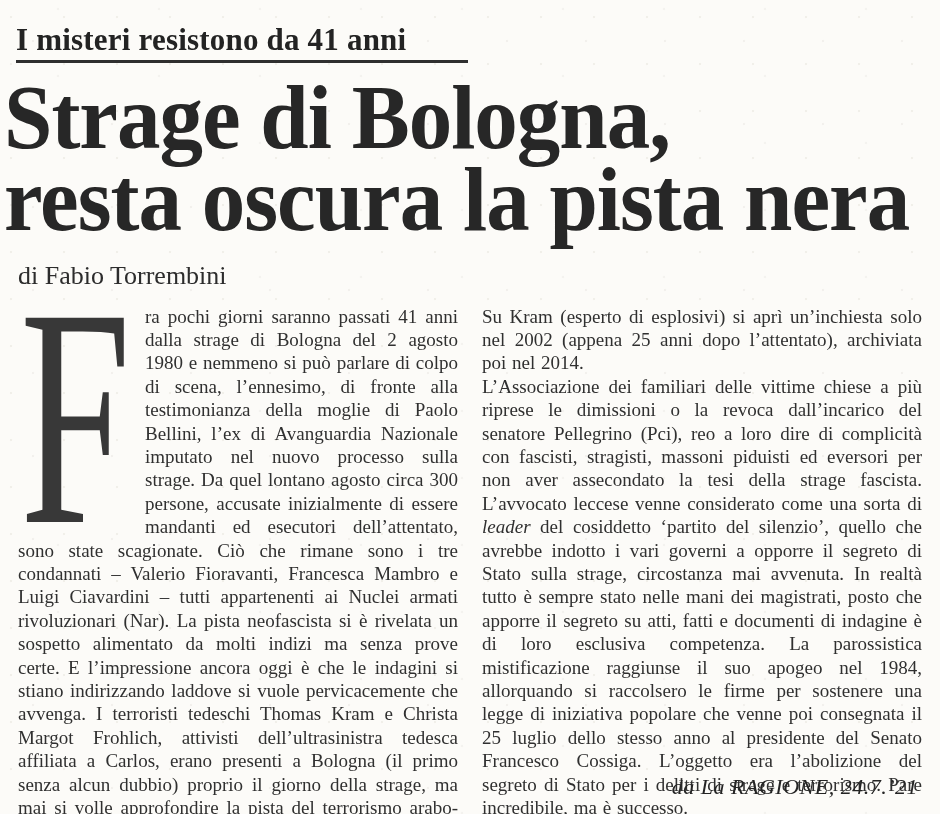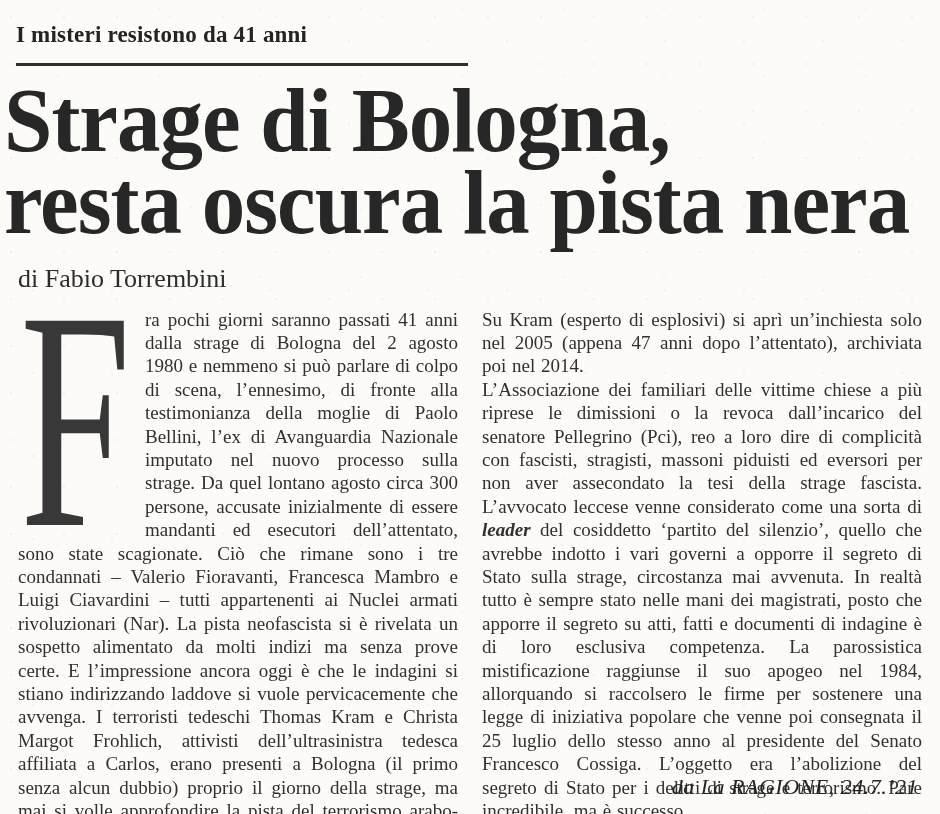--- a/index.html
+++ b/index.html
@@ -14,24 +14,24 @@
       radial-gradient(circle at 58px 9px,  rgba(150,145,130,0.08) 1px, transparent 1.6px);
     background-size: 53px 47px, 79px 83px, 101px 67px;
     overflow: hidden;
     font-family: "Liberation Serif", serif;
     -webkit-font-smoothing: antialiased;
   }
   .kicker {
     display: block;
     margin: 22px 0 0 16px;
     width: 452px;
-    padding-bottom: 15px;
+    padding-bottom: 2px;
     border-bottom: 3px solid #2f2f2f;
     font-weight: bold;
-    font-size: 23px;
+    font-size: 31px;
     letter-spacing: 0.2px;
     color: #232323;
   }
   .headline {
     margin: 12px 0 0 4px;
     font-weight: bold;
     font-size: 87px;
     line-height: 0.94;
     letter-spacing: -1px;
     color: #272727;
@@ -55,21 +55,21 @@
     color: #303030;
     word-spacing: 1px;
   }
   .col p { margin: 0; }
   .dropcap-box {
     float: left;
     width: 114px;
     height: 226px;
     margin: 4px 13px 0 0;
   }
-  .italic { font-style: italic; font-weight: bold; }
+  .italic { font-style: italic; }
   .attribution {
     position: absolute;
     right: 22px;
     bottom: 14px;
     font-style: italic;
     font-size: 22px;
     color: #242424;
     letter-spacing: 0.5px;
   }
 </style>
@@ -93,21 +93,21 @@
 
     <div class="col">
       <p>
         <span class="dropcap-box"><svg width="114" height="226" viewBox="0 0 114 226" aria-hidden="true">
               <text x="3" y="213" transform="scale(0.64,1)" font-family="Liberation Serif, serif" font-size="312" fill="#383838">F</text>
             </svg></span><span>ra pochi giorni saranno passati 41 anni dalla strage di Bologna del 2 agosto 1980 e nemmeno si può parlare di colpo di scena, l’ennesimo, di fronte alla testimonianza della moglie di Paolo Bellini, l’ex di Avanguardia Nazionale imputato nel nuovo processo sulla strage. Da quel lontano agosto circa 300 persone, accusate inizialmente di essere mandanti ed esecutori dell’attentato, sono state scagionate. Ciò che rimane sono i tre condannati – Valerio Fioravanti, Francesca Mambro e Luigi Ciavardini – tutti appartenenti ai Nuclei armati rivoluzionari (Nar). La pista neofascista si è rivelata un sospetto alimentato da molti indizi ma senza prove certe. E l’impressione ancora oggi è che le indagini si stiano indirizzando laddove si vuole pervicacemente che avvenga. I terroristi tedeschi Thomas Kram e Christa Margot Frohlich, attivisti dell’ultrasinistra tedesca affiliata a Carlos, erano presenti a Bologna (il primo senza alcun dubbio) proprio il giorno della strage, ma mai si volle approfondire la pista del terrorismo arabo-palestinese.</span>
       </p>
     </div>
 
     <div class="col">
-      <p>Su Kram (esperto di esplosivi) si aprì un’inchiesta solo nel 2005 (appena 47 anni dopo l’attentato), archiviata poi nel 2014.</p>
+      <p>Su Kram (esperto di esplosivi) si aprì un’inchiesta solo nel 2002 (appena 25 anni dopo l’attentato), archiviata poi nel 2014.</p>
       <p><span>L’Associazione dei familiari delle vittime chiese a più riprese le dimissioni o la revoca dall’incarico del senatore Pellegrino (Pci), reo a loro dire di complicità con fascisti, stragisti, massoni piduisti ed eversori per non aver assecondato la tesi della strage fascista. L’avvocato leccese venne considerato come una sorta di </span><span class="italic">leader</span><span> del cosiddetto ‘partito del silenzio’, quello che avrebbe indotto i vari governi a opporre il segreto di Stato sulla strage, circostanza mai avvenuta. In realtà tutto è sempre stato nelle mani dei magistrati, posto che apporre il segreto su atti, fatti e documenti di indagine è di loro esclusiva competenza. La parossistica mistificazione raggiunse il suo apogeo nel 1984, allorquando si raccolsero le firme per sostenere una legge di iniziativa popolare che venne poi consegnata il 25 luglio dello stesso anno al presidente del Senato Francesco Cossiga. L’oggetto era l’abolizione del segreto di Stato per i delitti di strage e terrorismo. Pare incredibile, ma è successo.</span></p>
     </div>
 
   </div>
 
   <div class="attribution">da La RAGIONE, 24.7.’21</div>
 
 </div>
 
 </body></html>

